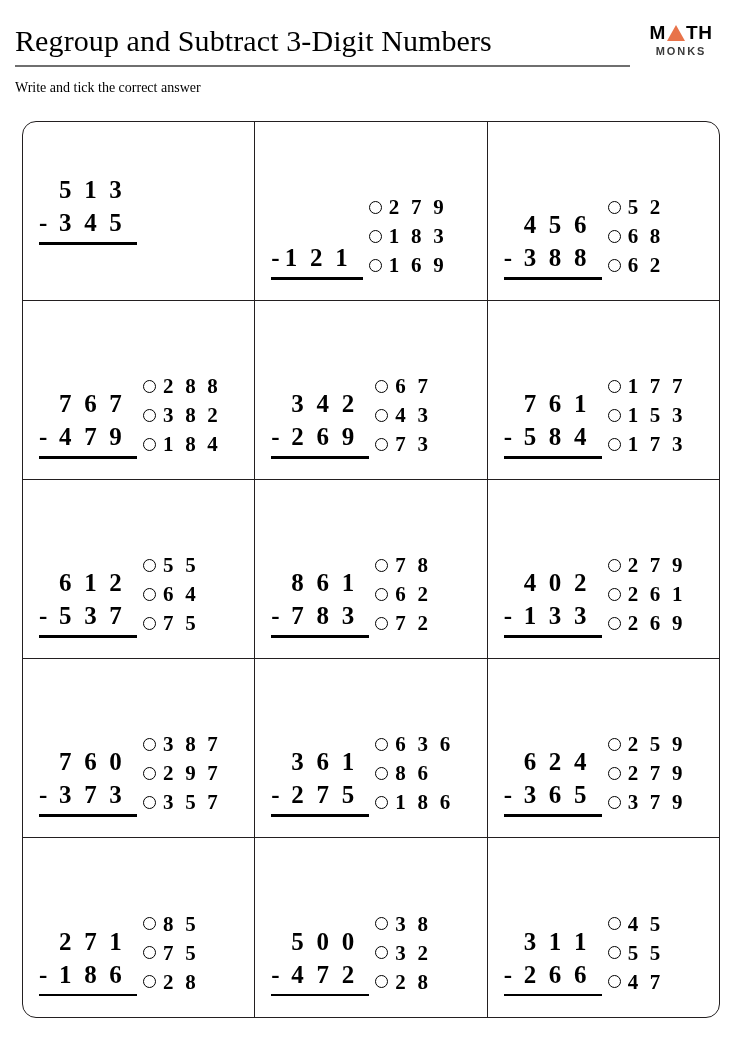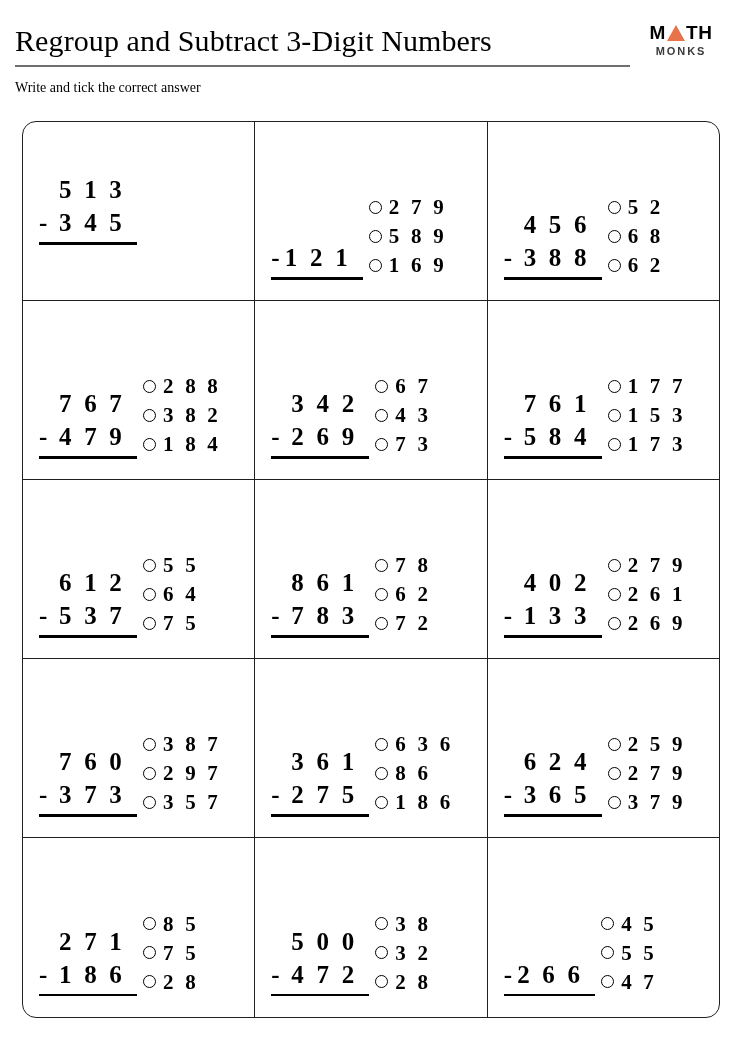--- a/index.html
+++ b/index.html
@@ -223,21 +223,21 @@
             </div>
             <div class="sum-rule"></div>
           </div>
           <div class="options">
             <div class="option">
               <span class="bubble"></span>
               <span class="option-text">2 7 9</span>
             </div>
             <div class="option">
               <span class="bubble"></span>
-              <span class="option-text">5 8 9</span>
+              <span class="option-text">1 8 3</span>
             </div>
             <div class="option">
               <span class="bubble"></span>
               <span class="option-text">1 6 9</span>
             </div>
           </div>
         </div>
       </div>
       <div class="cell">
         <div class="problem">
@@ -555,20 +555,21 @@
             <div class="option">
               <span class="bubble"></span>
               <span class="option-text">2 8</span>
             </div>
           </div>
         </div>
       </div>
       <div class="cell">
         <div class="problem">
           <div class="sum">
+            <div class="sum-line1">3 1 1</div>
             <div class="sum-line2">
               <span class="sum-minus">-</span>
               <span>2 6 6</span>
             </div>
             <div class="sum-rule"></div>
           </div>
           <div class="options">
             <div class="option">
               <span class="bubble"></span>
               <span class="option-text">4 5</span>

